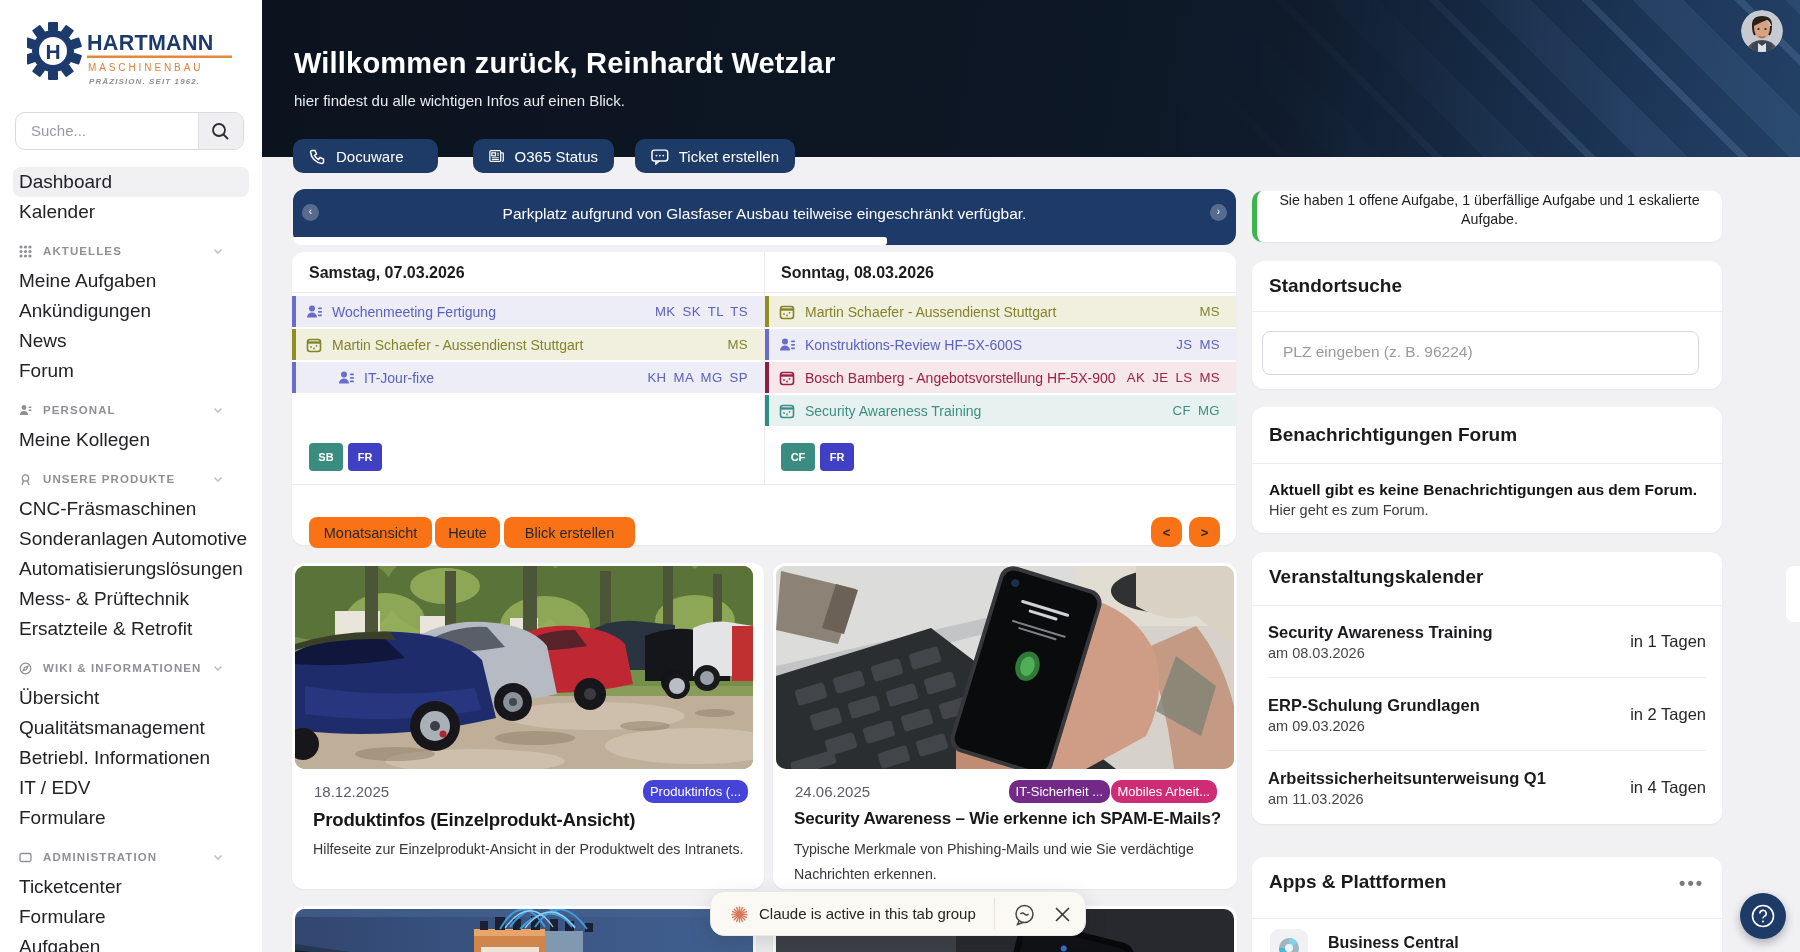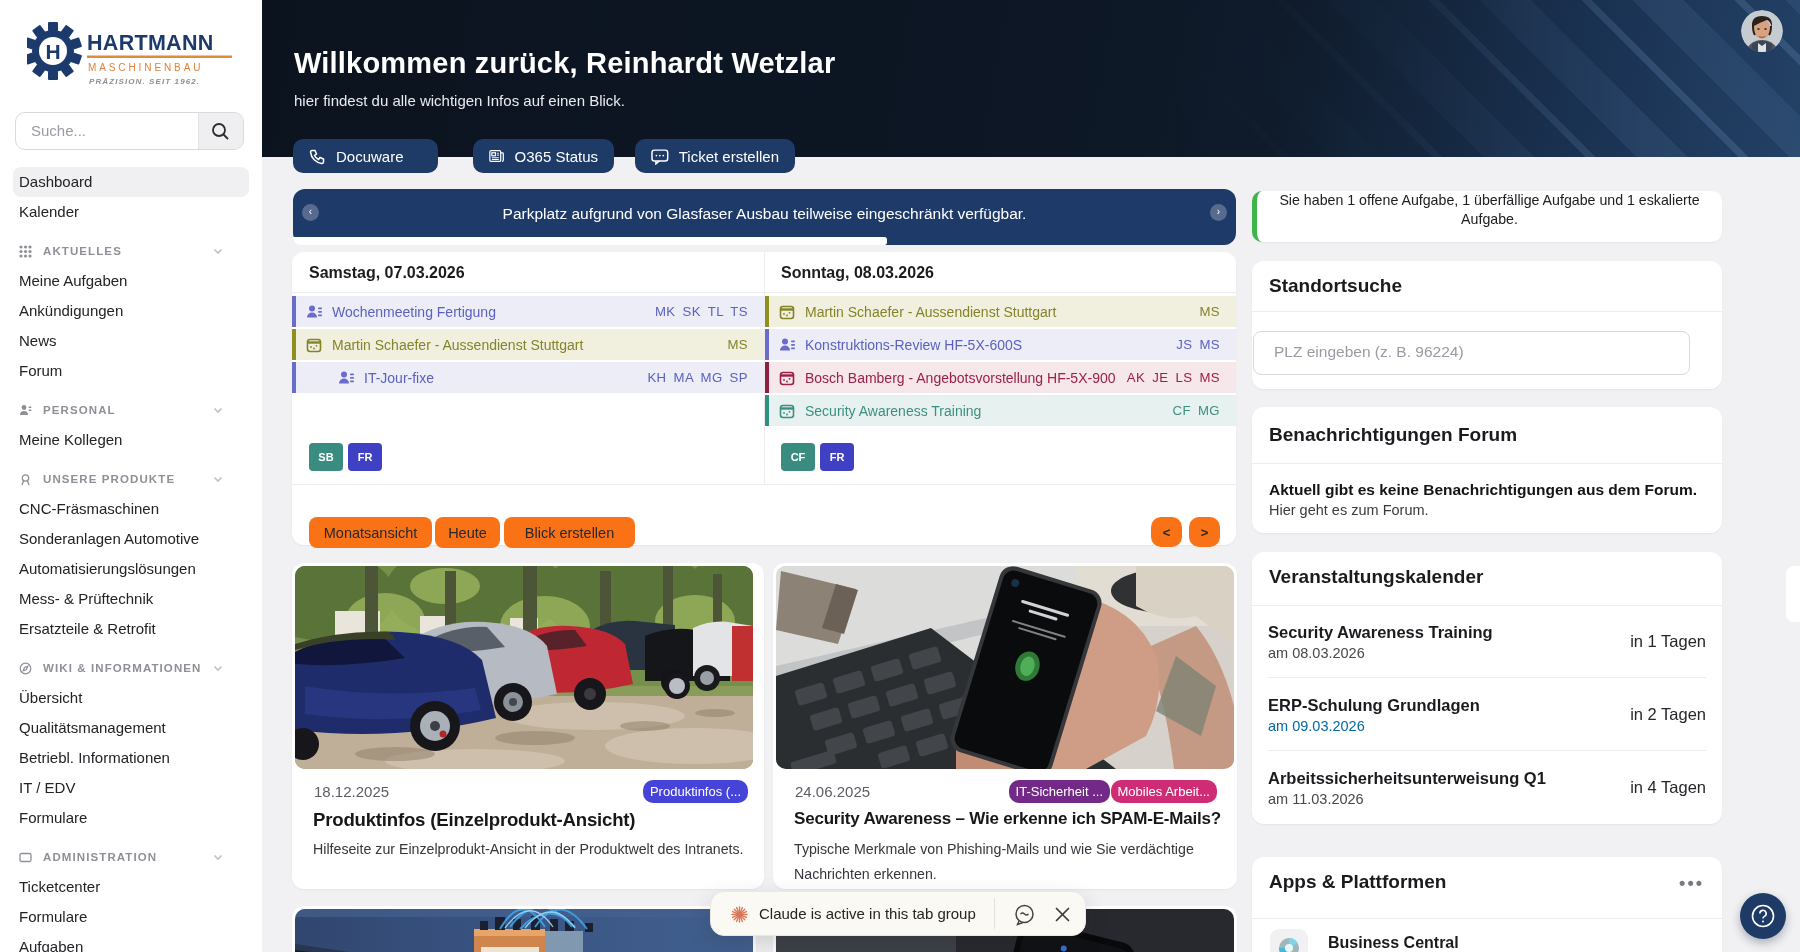--- a/index.html
+++ b/index.html
@@ -4,21 +4,21 @@
 *{margin:0;padding:0;box-sizing:border-box;font-family:"Liberation Sans",sans-serif;}
 html,body{width:1800px;height:952px;overflow:hidden;background:#f1f1f3;position:relative;}
 
 #sidebar{position:absolute;left:0;top:0;width:262px;height:952px;background:#fff;z-index:5;}
 #logo{position:absolute;left:27px;top:22px;}
 #search{position:absolute;left:15px;top:112px;width:229px;height:38px;border:1.5px solid #d9d9de;border-radius:10px;background:#fff;}
 #search .ph{position:absolute;left:15px;top:9px;font-size:15px;color:#9a9aa2;}
 #search .seg{position:absolute;right:0;top:0;width:45px;height:100%;background:#efeff2;border-radius:0 9px 9px 0;border-left:1px solid #e2e2e6;}
 #search svg{position:absolute;right:13px;top:9px;}
 .nav{position:absolute;left:13px;top:167px;width:236px;}
-.ni{height:30px;line-height:30px;font-size:15px;color:#232327;padding-left:6px;border-radius:8px;white-space:nowrap;}
+.ni{height:30px;line-height:30px;font-size:19px;color:#232327;padding-left:6px;border-radius:8px;white-space:nowrap;}
 .ni.active{background:#f0f0f3;}
 .nh{height:30px;margin-top:9px;display:flex;align-items:center;font-size:11.5px;font-weight:700;letter-spacing:1.1px;color:#8f8f97;padding-left:6px;position:relative;}
 .nh svg{margin-right:11px;}
 .nh .chev{position:absolute;right:14px;top:9px;}
 
 #hdr{position:absolute;left:262px;top:0;width:1538px;height:157px;
 background:linear-gradient(100deg,#0b131e 0%,#0d1725 50%,#0f1b2b 66%,#1a3252 86%,#234166 100%);}
 #hdr .stripes{position:absolute;inset:0;
 background:repeating-linear-gradient(45deg,rgba(130,170,220,.10) 0 36px,rgba(0,0,0,0) 36px 72px,rgba(155,195,245,.16) 72px 79px,rgba(0,0,0,0) 79px 108px);
 -webkit-mask-image:linear-gradient(90deg,transparent 58%,rgba(0,0,0,.2) 74%,#000 90%);mask-image:linear-gradient(90deg,transparent 58%,rgba(0,0,0,.2) 74%,#000 90%);}
@@ -483,39 +483,39 @@
         </g>
     <path d="M0 140 q80 -20 170 10 l0 53 h-170 z" fill="#35383e"></path>
   </svg></div>
 </div>
 <div class="card" id="task" style="left:1252px;top:191px;width:470px;height:51px;border-left:5px solid #3db54b;border-radius:10px;">
   <div style="text-align:center;font-size:14.2px;color:#202024;line-height:18.5px;">Sie haben 1 offene Aufgabe, 1 überfällige Aufgabe und 1 eskalierte<br>Aufgabe.</div>
 </div>
 <div class="card" id="std" style="left:1252px;top:261px;width:470px;height:128px;">
   <div class="rh">Standortsuche</div>
     <div class="rline" style="top:50px;"></div>
-  <div style="position:absolute;left:1px;top:70px;width:437px;height:44px;border:1.5px solid #d8d8dd;border-radius:8px;">
+  <div style="position:absolute;left:10px;top:70px;width:437px;height:44px;border:1.5px solid #d8d8dd;border-radius:8px;">
     <span style="position:absolute;left:20px;top:11px;font-size:15.5px;color:#9a9aa2;">PLZ eingeben (z. B. 96224)</span>
     </div>
 </div>
 <div class="card" id="forum" style="left:1252px;top:407px;width:470px;height:126px;">
   <div class="rh" style="top:17px;">Benachrichtigungen Forum</div>
     <div class="rline" style="top:56px;"></div>
   <div style="position:absolute;left:17px;top:74px;font-size:15.5px;font-weight:700;color:#141417;">Aktuell gibt es keine Benachrichtigungen aus dem Forum.</div>
   <div style="position:absolute;left:17px;top:95px;font-size:14.5px;color:#3a3a40;">Hier geht es zum Forum.</div>
 </div>
 <div class="card" id="vk" style="left:1252px;top:552px;width:470px;height:272px;padding-left:13px;">
   <div class="rh">Veranstaltungskalender</div>
     <div class="rline" style="top:53px;"></div>
   <div style="position:absolute;left:16px;top:71px;font-size:16.5px;font-weight:700;color:#1b1b1f;">Security Awareness Training</div>
   <div style="position:absolute;left:16px;top:93px;font-size:14.5px;color:#47474d;">am 08.03.2026</div>
   <div style="position:absolute;right:16px;top:80px;font-size:16.5px;color:#26262b;">in 1 Tagen</div>
   <div class="rline" style="left:16px;right:16px;top:125px;"></div>
   <div style="position:absolute;left:16px;top:144px;font-size:16.5px;font-weight:700;color:#1b1b1f;">ERP-Schulung Grundlagen</div>
-  <div style="position:absolute;left:16px;top:166px;font-size:14.5px;color:#0369a1;">am 09.03.2026</div>
+  <div style="position:absolute;left:16px;top:166px;font-size:14.5px;color:#404040;">am 09.03.2026</div>
   <div style="position:absolute;right:16px;top:153px;font-size:16.5px;color:#26262b;">in 2 Tagen</div>
   <div class="rline" style="left:16px;right:16px;top:198px;"></div>
   <div style="position:absolute;left:16px;top:217px;font-size:16.5px;font-weight:700;color:#1b1b1f;">Arbeitssicherheitsunterweisung Q1</div>
   <div style="position:absolute;left:16px;top:239px;font-size:14.5px;color:#47474d;">am 11.03.2026</div>
   <div style="position:absolute;right:16px;top:226px;font-size:16.5px;color:#26262b;">in 4 Tagen</div>
 </div>
 <div class="card" id="apps" style="left:1252px;top:857px;width:470px;height:95px;border-radius:12px 12px 0 0;">
   <div class="rh">Apps &amp; Plattformen</div>
   <div style="position:absolute;right:18px;top:16px;color:#7a7a82;font-size:18px;letter-spacing:2px;font-weight:700;">•••</div>
   <div class="rline" style="top:61px;"></div>

